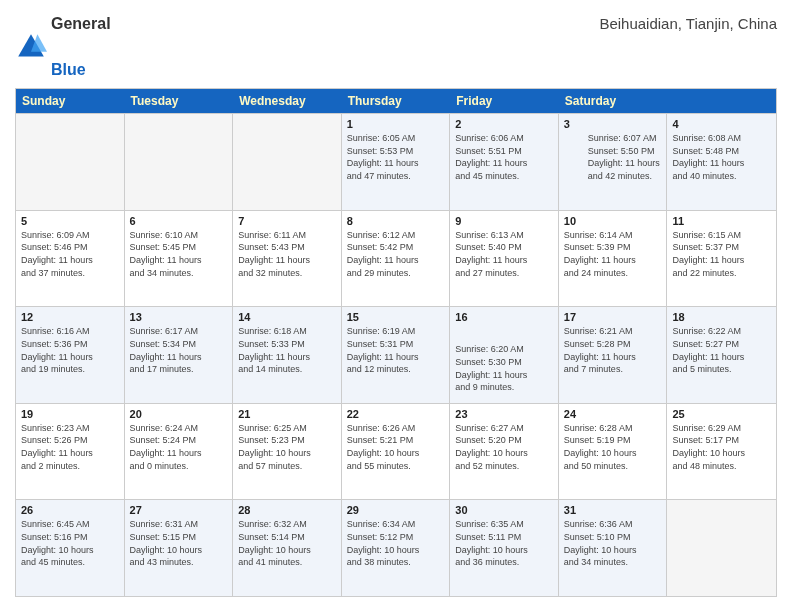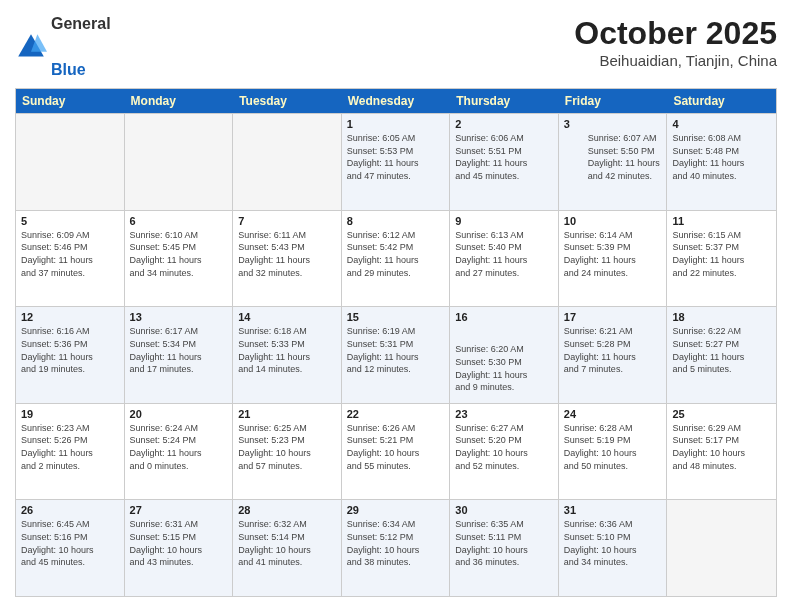--- a/index.html
+++ b/index.html
@@ -140,29 +140,27 @@
       <svg class="logo-icon" viewBox="0 0 40 40">
         <polygon points="20,4 36,32 4,32" fill="#1565c0"></polygon>
         <polygon points="28,4 40,26 20,26" fill="#42a5f5" opacity="0.7"></polygon>
       </svg>
       <div class="logo-text">
         <span class="logo-general">General</span>
         <span class="logo-blue">Blue</span>
       </div>
     </div>
     <div class="title-block">
-      <div class="month-title">October 2025</div>
       <div class="location">Beihuaidian, Tianjin, China</div>
     </div>
   </div>
 
   <div class="calendar">
     <div class="cal-header">
     <div class="cal-header-cell">Sunday</div>
-        <div class="cal-header-cell">Monday</div>
         <div class="cal-header-cell">Tuesday</div>
         <div class="cal-header-cell">Wednesday</div>
         <div class="cal-header-cell">Thursday</div>
         <div class="cal-header-cell">Friday</div>
         <div class="cal-header-cell">Saturday</div>
       </div>
     <div class="cal-body">
     <div class="cal-week row-1">
           <div class="cal-cell empty"></div>
           <div class="cal-cell empty"></div>

